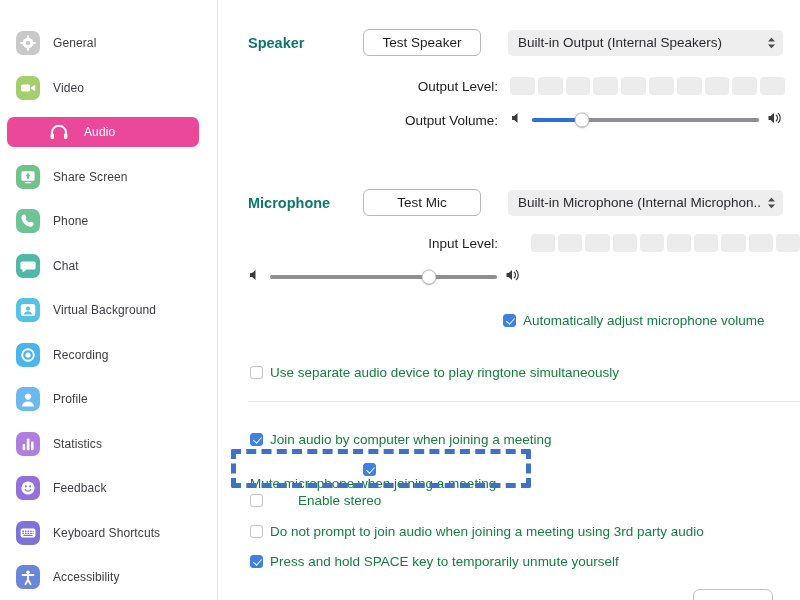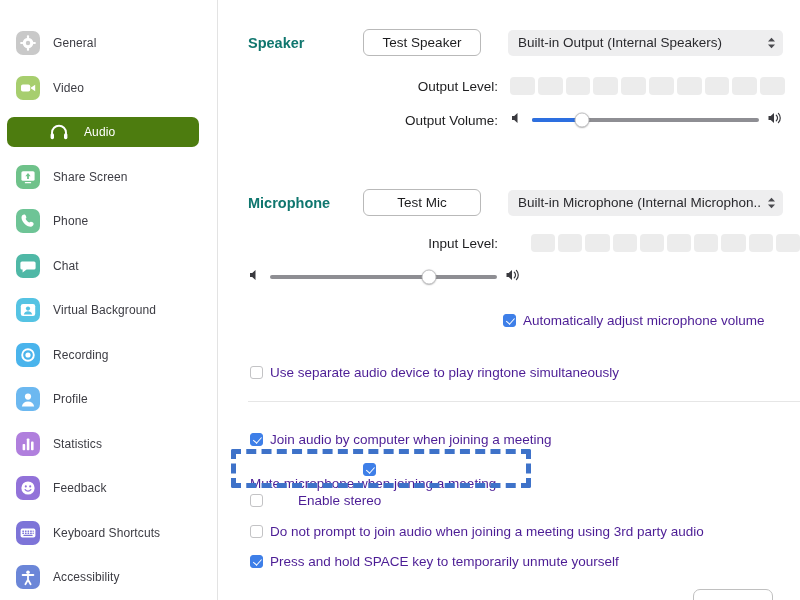--- a/index.html
+++ b/index.html
@@ -24,21 +24,21 @@
   }
   .nav-item {
     display: flex; align-items: center;
     height: 30px;
     margin: 0 18px 0 7px;
     padding-left: 9px;
     border-radius: 7px;
     margin-bottom: 14.5px;
     cursor: default;
   }
-  .nav-item.active { background: #4d7c0f; padding-left: 40px; }
+  .nav-item.active { background: #ec4899; padding-left: 40px; }
   .nav-icon {
     width: 24px; height: 24px;
     border-radius: 7px;
     flex: 0 0 24px;
     display: flex; align-items: center; justify-content: center;
     margin-right: 13px;
   }
   .nav-item.active .nav-icon { background: transparent !important; }
   .nav-label {
     font-size: 12px;
@@ -155,21 +155,21 @@
   .cb.on  { background: #3E7FE8; border: 1px solid #3E7FE8; }
   .cb.on::after {
     content: "";
     position: absolute;
     left: 4px; top: 1px;
     width: 3.5px; height: 7px;
     border: solid #ffffff;
     border-width: 0 1.7px 1.7px 0;
     transform: rotate(42deg);
   }
-  .cb-label { font-size: 13.5px; color: #4c1d95; white-space: nowrap; }
+  .cb-label { font-size: 13.5px; color: #15803d; white-space: nowrap; }
 
   .divider {
     position:absolute;
     height: 1px; background: #e6e6e6;
   }
 
   .highlight-box {
     position: absolute;
     border: 5px dashed #3E72C9;
     border-radius: 2px;

